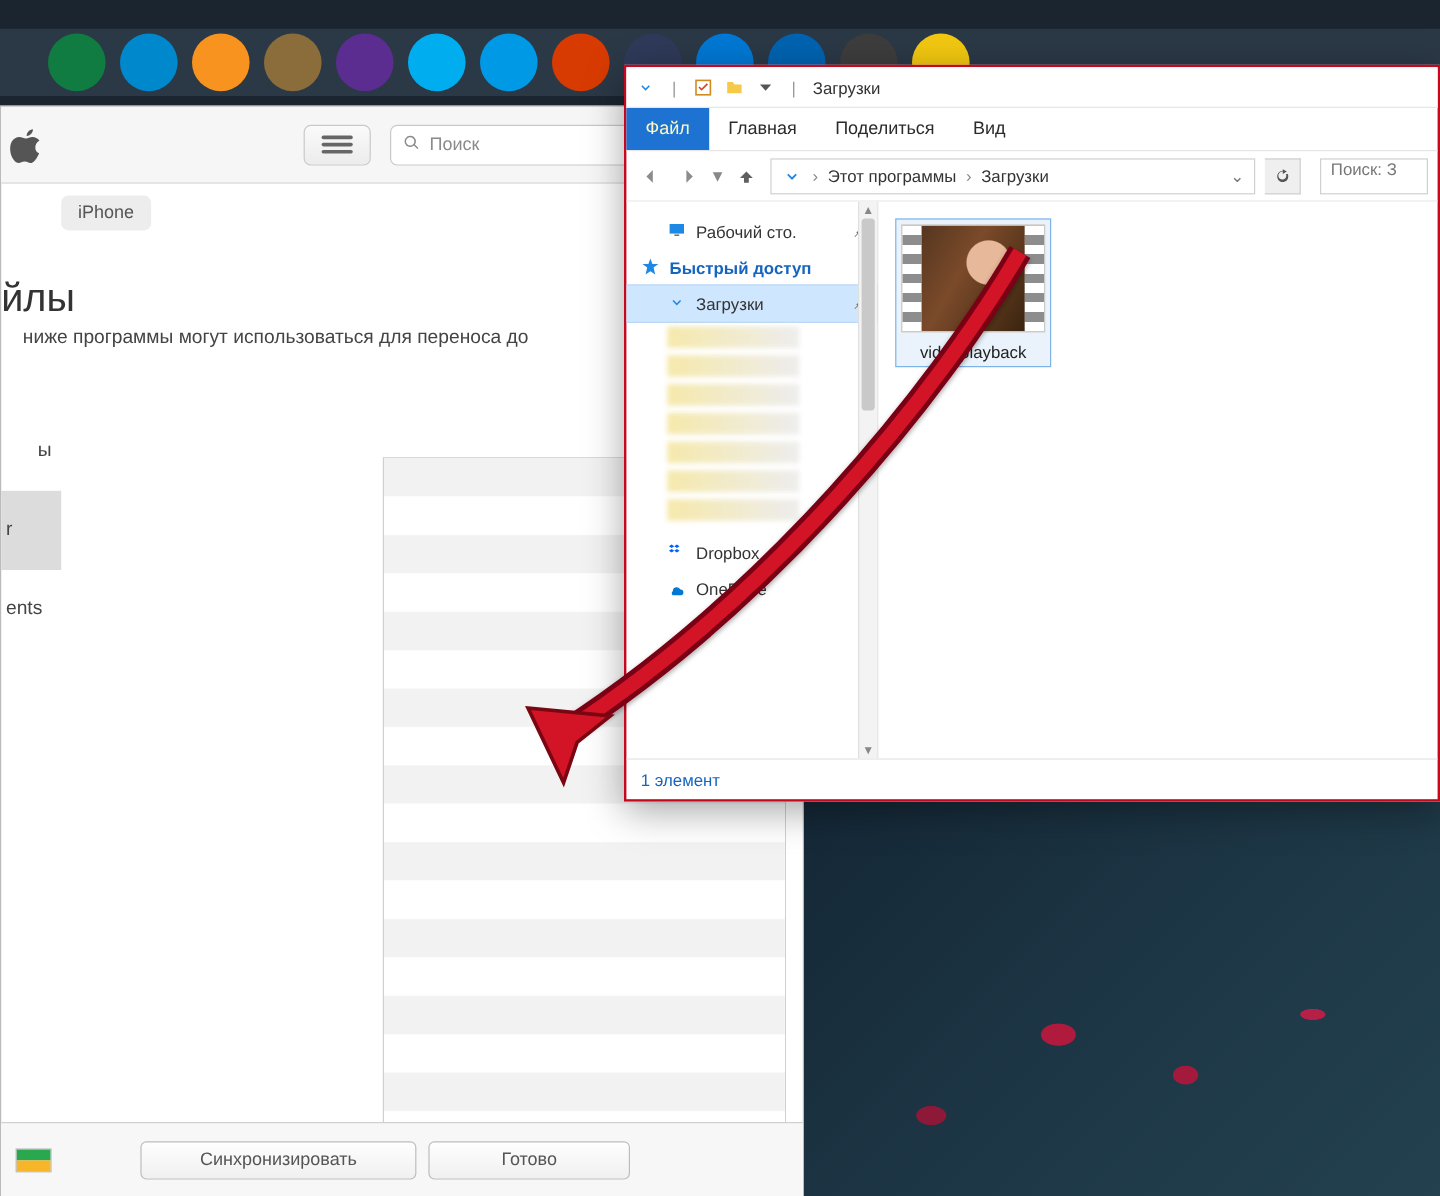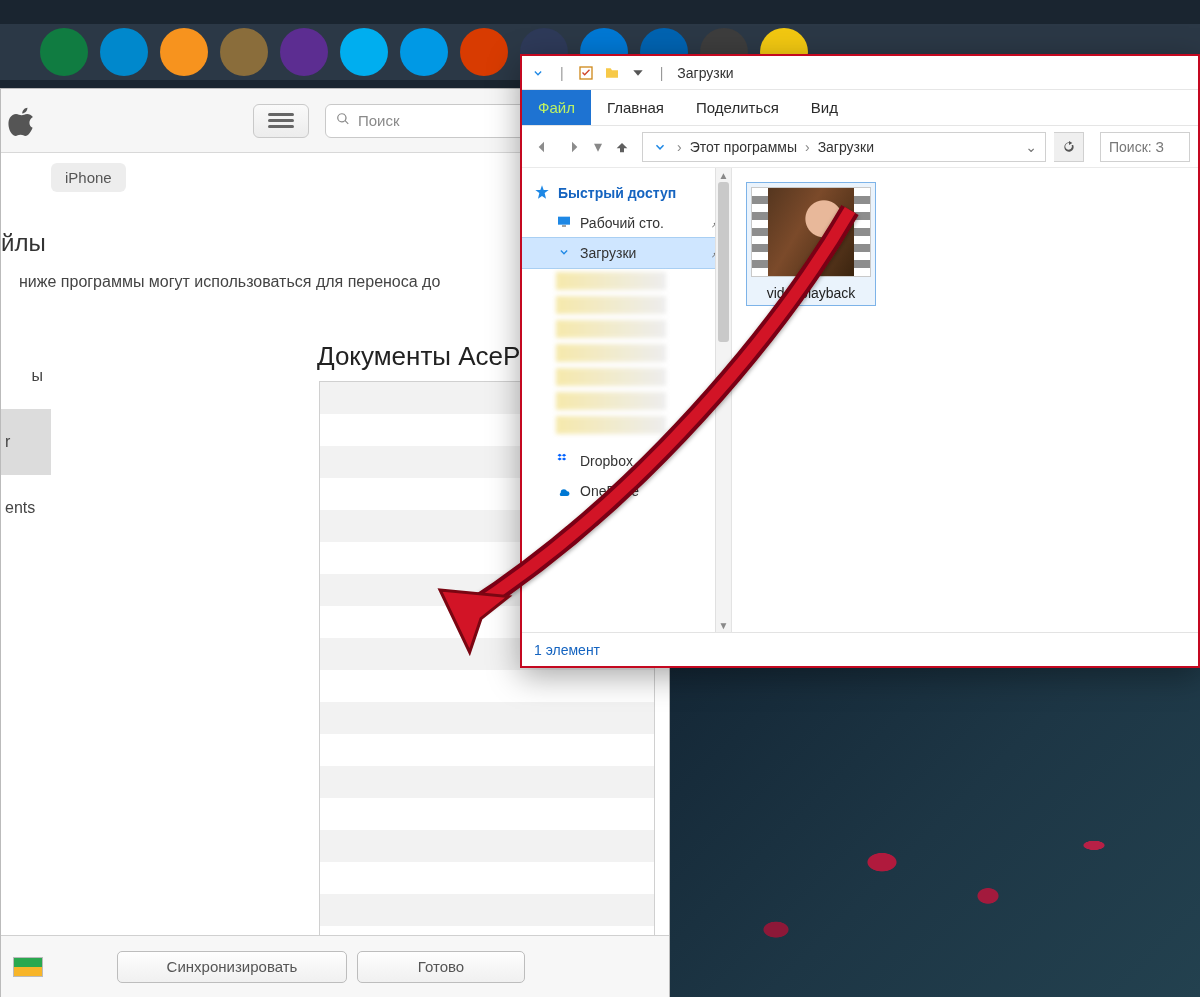--- a/index.html
+++ b/index.html
@@ -15,21 +15,21 @@
   .it-top { height: 64px; background: #f6f6f6; border-bottom: 1px solid #d8d8d8; display: flex; align-items: center; padding: 0 12px; gap: 16px; }
   .apple-logo { width: 30px; height: 34px; margin-left: -6px; }
   .apple-logo svg { width: 100%; height: 100%; fill: #555; }
   .list-btn { width: 56px; height: 34px; border: 1px solid #c9c9c9; border-radius: 6px; background: linear-gradient(#fafafa,#ececec); display: flex; align-items: center; justify-content: center; gap: 3px; flex-direction: column; margin-left: 200px; }
   .list-btn span { width: 26px; height: 3px; background: #666; border-radius: 2px; }
   .search-box { flex: 1; max-width: 260px; height: 34px; border: 1px solid #c9c9c9; border-radius: 6px; background: #fff; display: flex; align-items: center; gap: 8px; padding: 0 10px; color: #8a8a8a; font-size: 15px; }
   .search-box svg { width: 14px; height: 14px; fill: #8a8a8a; }
 
   .it-inner { position: relative; height: calc(100% - 64px); }
   .iphone-badge { position: absolute; top: 10px; left: 50px; padding: 6px 14px; background: #ededed; border-radius: 6px; font-size: 15px; color: #555; }
-  .it-head { position: absolute; top: 76px; left: 0; color: #333; font-size: 24px; }
+  .it-head { position: absolute; top: 76px; left: 0; color: #333; font-size: 33px; }
   .it-sub { position: absolute; top: 120px; left: 18px; color: #444; font-size: 16px; }
 
   .it-left-col { position: absolute; top: 190px; left: 0; width: 50px; height: 600px; }
   .it-left-col .r { height: 66px; display: flex; align-items: center; padding-left: 4px; font-size: 16px; color: #444; }
   .it-left-col .r.sel { background: #dcdcdc; }
 
   .it-right-head { position: absolute; top: 188px; left: 316px; font-size: 26px; color: #222; }
 
   .doc-list { position: absolute; top: 228px; left: 318px; width: 336px; height: 610px; border: 1px solid #d0d0d0; background: #fff; overflow-y: auto; overflow-x: scroll; }
   .doc-list .row { height: 32px; }
@@ -55,31 +55,31 @@
 
   
   .explorer { position: absolute; top: 54px; left: 520px; width: 680px; height: 614px; background: #fff; border: 2px solid #c40820; box-shadow: 0 8px 30px rgba(0,0,0,.35); }
   .exp-title { height: 34px; background: #fff; border-bottom: 1px solid #e6e6e6; display: flex; align-items: center; gap: 10px; padding: 0 8px; font-size: 14px; color: #333; }
   .exp-title .folder-ic { width: 18px; height: 18px; }
   .exp-title .small-ic { width:16px; height:16px; }
   .exp-title .sep { color:#999; margin: 0 4px; }
 
   .ribbon-tabs { height: 36px; display: flex; align-items: stretch; border-bottom: 1px solid #e5e5e5; font-size: 15px; }
   .ribbon-tabs .tab { display:flex; align-items:center; padding: 0 16px; color:#2b2b2b; }
-  .ribbon-tabs .tab.file { background:#1e73d2; color:#bef264; }
+  .ribbon-tabs .tab.file { background:#1e73d2; color:#fef9c3; }
 
   .nav-row { height: 42px; display:flex; align-items:center; gap:8px; padding: 0 8px; border-bottom:1px solid #eaeaea; }
   .nav-arrow { width:24px; height:24px; border:none; background:none; display:flex; align-items:center; justify-content:center; }
   .nav-arrow svg { width:16px; height:16px; fill:#8c8c8c; }
   .nav-arrow.up svg { fill:#5f5f5f; }
   .addr-bar { flex:1; height:30px; border:1px solid #d0d0d0; display:flex; align-items:center; gap:8px; padding:0 8px; font-size:14px; color:#333; }
   .addr-bar .crumb-sep { color:#888; }
   .addr-bar .dl-ic { width:18px; height:18px; }
   .refresh-btn { width:30px; height:30px; border:1px solid #d0d0d0; border-left:none; display:flex; align-items:center; justify-content:center; }
-  .search-field { width:90px; height:30px; border:1px solid #d0d0d0; margin-left:8px; padding:0 8px; font-size:14px; color:#777; display:flex; align-items:center; }
+  .search-field { width:90px; height:30px; border:1px solid #d0d0d0; margin-left:8px; padding:0 8px; font-size:14px; color:#777; display:flex; }
 
   .exp-body { display:flex; height: calc(100% - 34px - 36px - 42px - 34px); }
   .tree { width:210px; border-right:1px solid #e3e3e3; padding:10px 0; font-size:14px; overflow:hidden; position:relative; }
   .tree .t-item { display:flex; align-items:center; gap:8px; height:30px; padding-left:12px; color:#222; }
   .tree .t-item.bold { font-weight:600; color:#1564c0; }
   .tree .t-item.sub { padding-left:34px; color:#333; font-weight:normal; }
   .tree .t-item.sel { background:#cfe6ff; outline:1px solid #a9cff3; }
   .tree .pin { margin-left:auto; margin-right:10px; width:12px; height:12px; }
   .blurred { display:flex; flex-direction:column; gap:6px; padding-left:34px; margin-top:4px; }
   .blurred .bl { width:110px; height:18px; background: linear-gradient(90deg,#f2e089,#e6e6e6); filter: blur(2px); opacity:.7; }
@@ -144,21 +144,20 @@
         <span><svg viewBox="0 0 24 24">
               <path d="M10 2a8 8 0 105.3 14l5 5 1.4-1.4-5-5A8 8 0 0010 2zm0 2a6 6 0 110 12 6 6 0 010-12z"></path>
             </svg></span>
         <span>Поиск</span>
       </div>
     </div>
     <div class="it-inner">
       <div class="iphone-badge">iPhone</div>
       <div class="it-head">йлы</div>
       <div class="it-sub">ниже программы могут использоваться для переноса до</div>
-      <div class="it-right-head">Документы AceP</div>
 
       <div class="it-left-col">
         <div class="r" style="justify-content:flex-end; padding-right:8px;">ы</div>
         <div class="r sel">r</div>
         <div class="r">ents</div>
       </div>
 
       <div class="doc-list">
         <div class="row"></div>
           <div class="row"></div>
@@ -254,35 +253,35 @@
             <path fill="#555" d="M12 5a7 7 0 106.3 4H16a5 5 0 11-4-3V3l5 3-5 3V6a0 0 0 000 0z"></path>
           </svg>
         </button>
       <div class="search-field">
         <span>Поиск: З</span>
       </div>
     </div>
 
     <div class="exp-body">
       <div class="tree">
-        <div class="t-item bold">
-          <span class="ic-star"><svg viewBox="0 0 24 24">
-                <path fill="#1e88e5" d="M12 2l2.5 7H22l-6 4.5L18 22l-6-4-6 4 2-8.5L2 9h7.5z"></path>
-              </svg></span>
-          <span>Быстрый доступ</span>
-        </div>
         <div class="t-item sub">
           <span class="ic-desk"><svg viewBox="0 0 24 24">
                 <rect x="3" y="4" width="18" height="12" fill="#1e88e5"></rect>
                 <rect x="9" y="17" width="6" height="2" fill="#777"></rect>
               </svg></span>
           <span>Рабочий сто.</span>
           <span class="pin"><svg viewBox="0 0 24 24">
                 <path fill="#6f6f6f" d="M14 3l7 7-4 1-3 5-2-2-5 5-1-1 5-5-2-2 5-3z"></path>
               </svg></span>
+        </div>
+        <div class="t-item bold">
+          <span class="ic-star"><svg viewBox="0 0 24 24">
+                <path fill="#1e88e5" d="M12 2l2.5 7H22l-6 4.5L18 22l-6-4-6 4 2-8.5L2 9h7.5z"></path>
+              </svg></span>
+          <span>Быстрый доступ</span>
         </div>
         <div class="t-item sub sel">
           <span class="ic-dl"><svg viewBox="0 0 24 24">
                 <path fill="#1e88e5" d="M12 3v10l4-4 1.4 1.4L12 16l-5.4-5.6L8 9l4 4V3z"></path>
               </svg></span>
           <span>Загрузки</span>
           <span class="pin"><svg viewBox="0 0 24 24">
                 <path fill="#6f6f6f" d="M14 3l7 7-4 1-3 5-2-2-5 5-1-1 5-5-2-2 5-3z"></path>
               </svg></span>
         </div>

